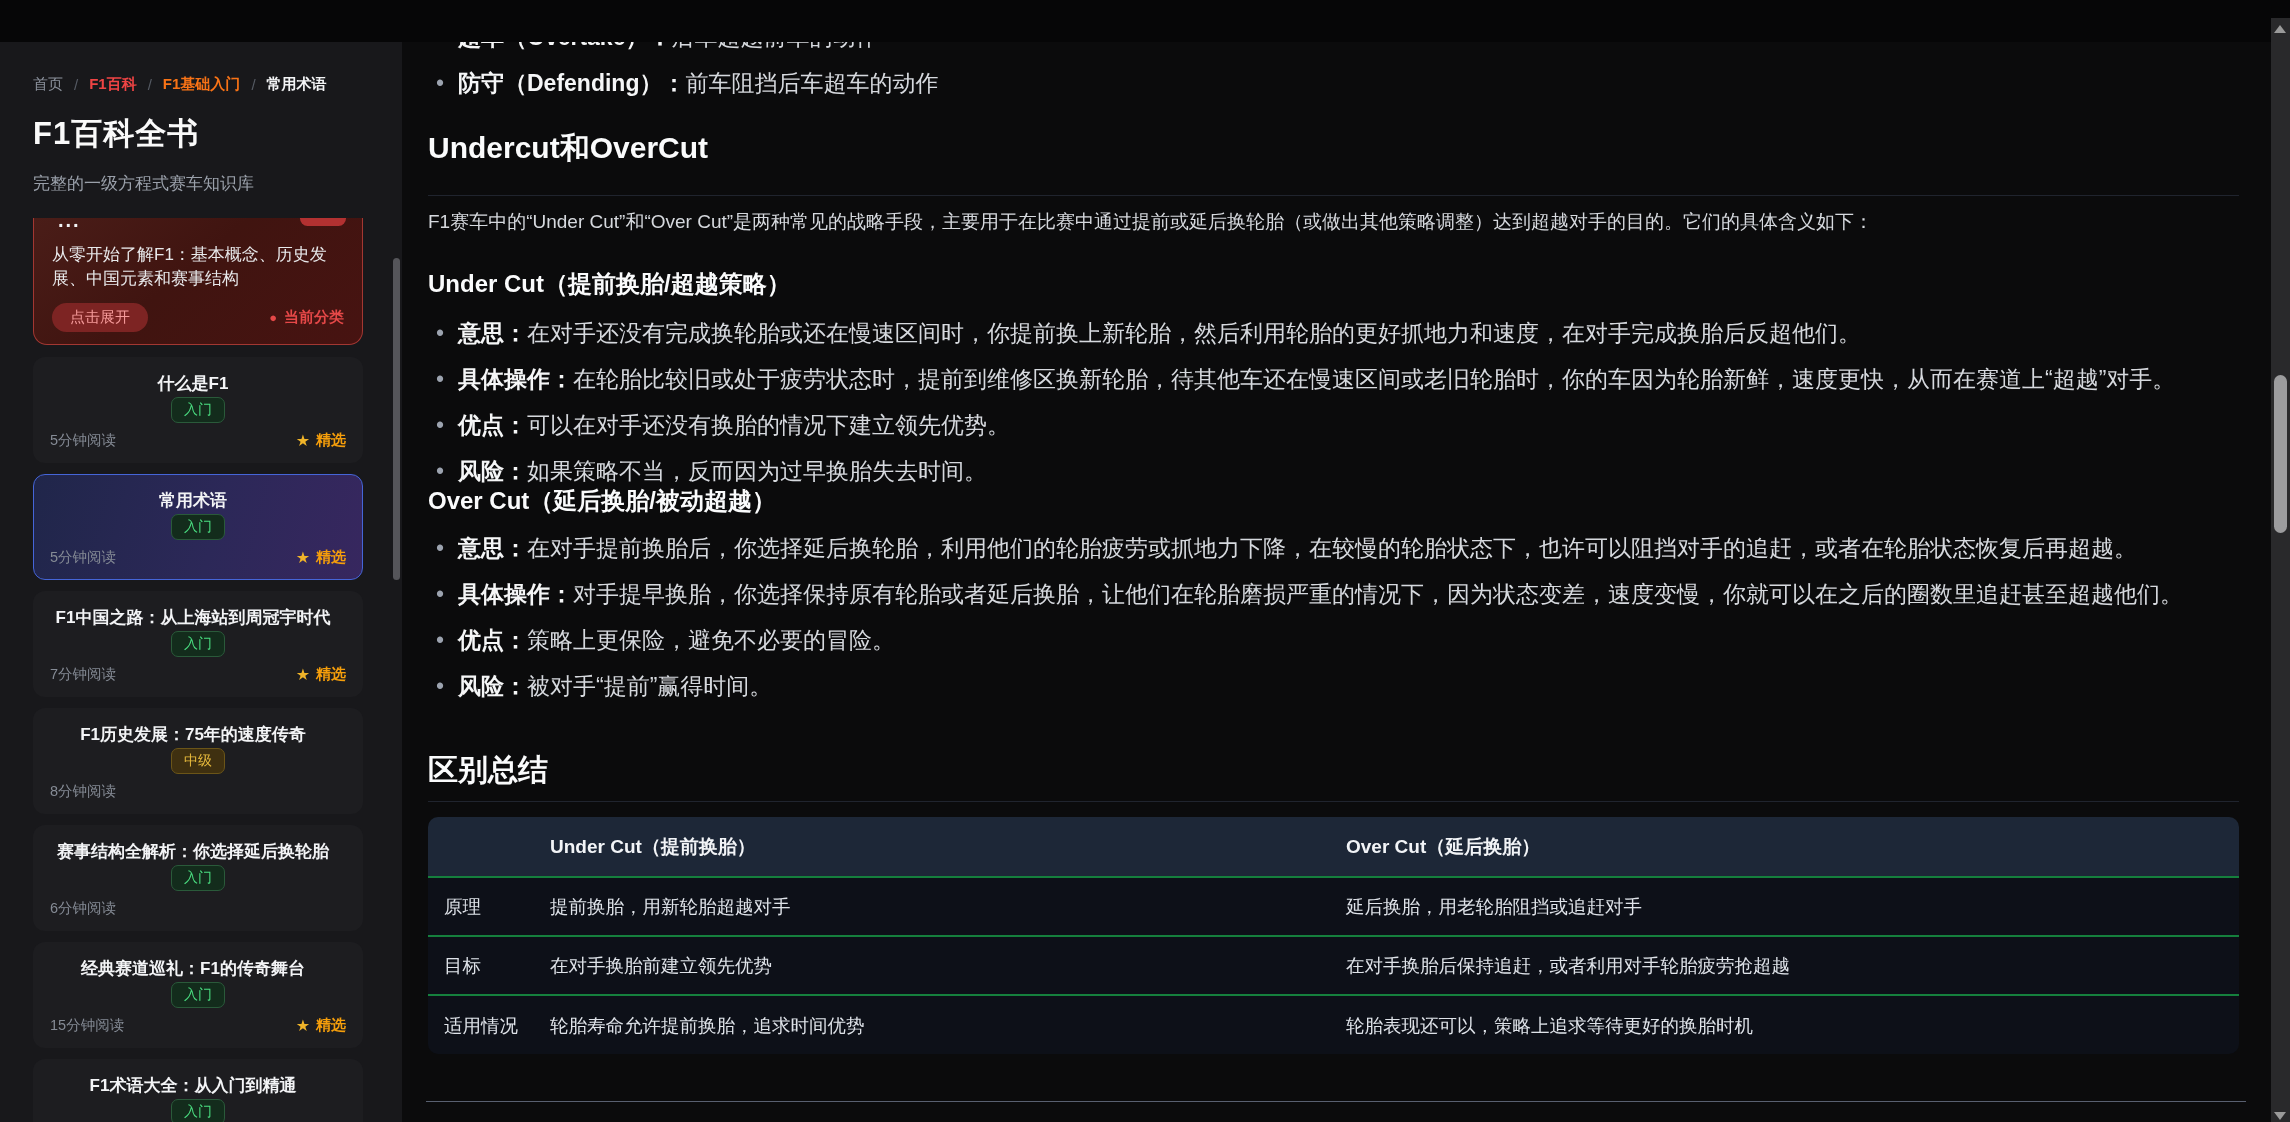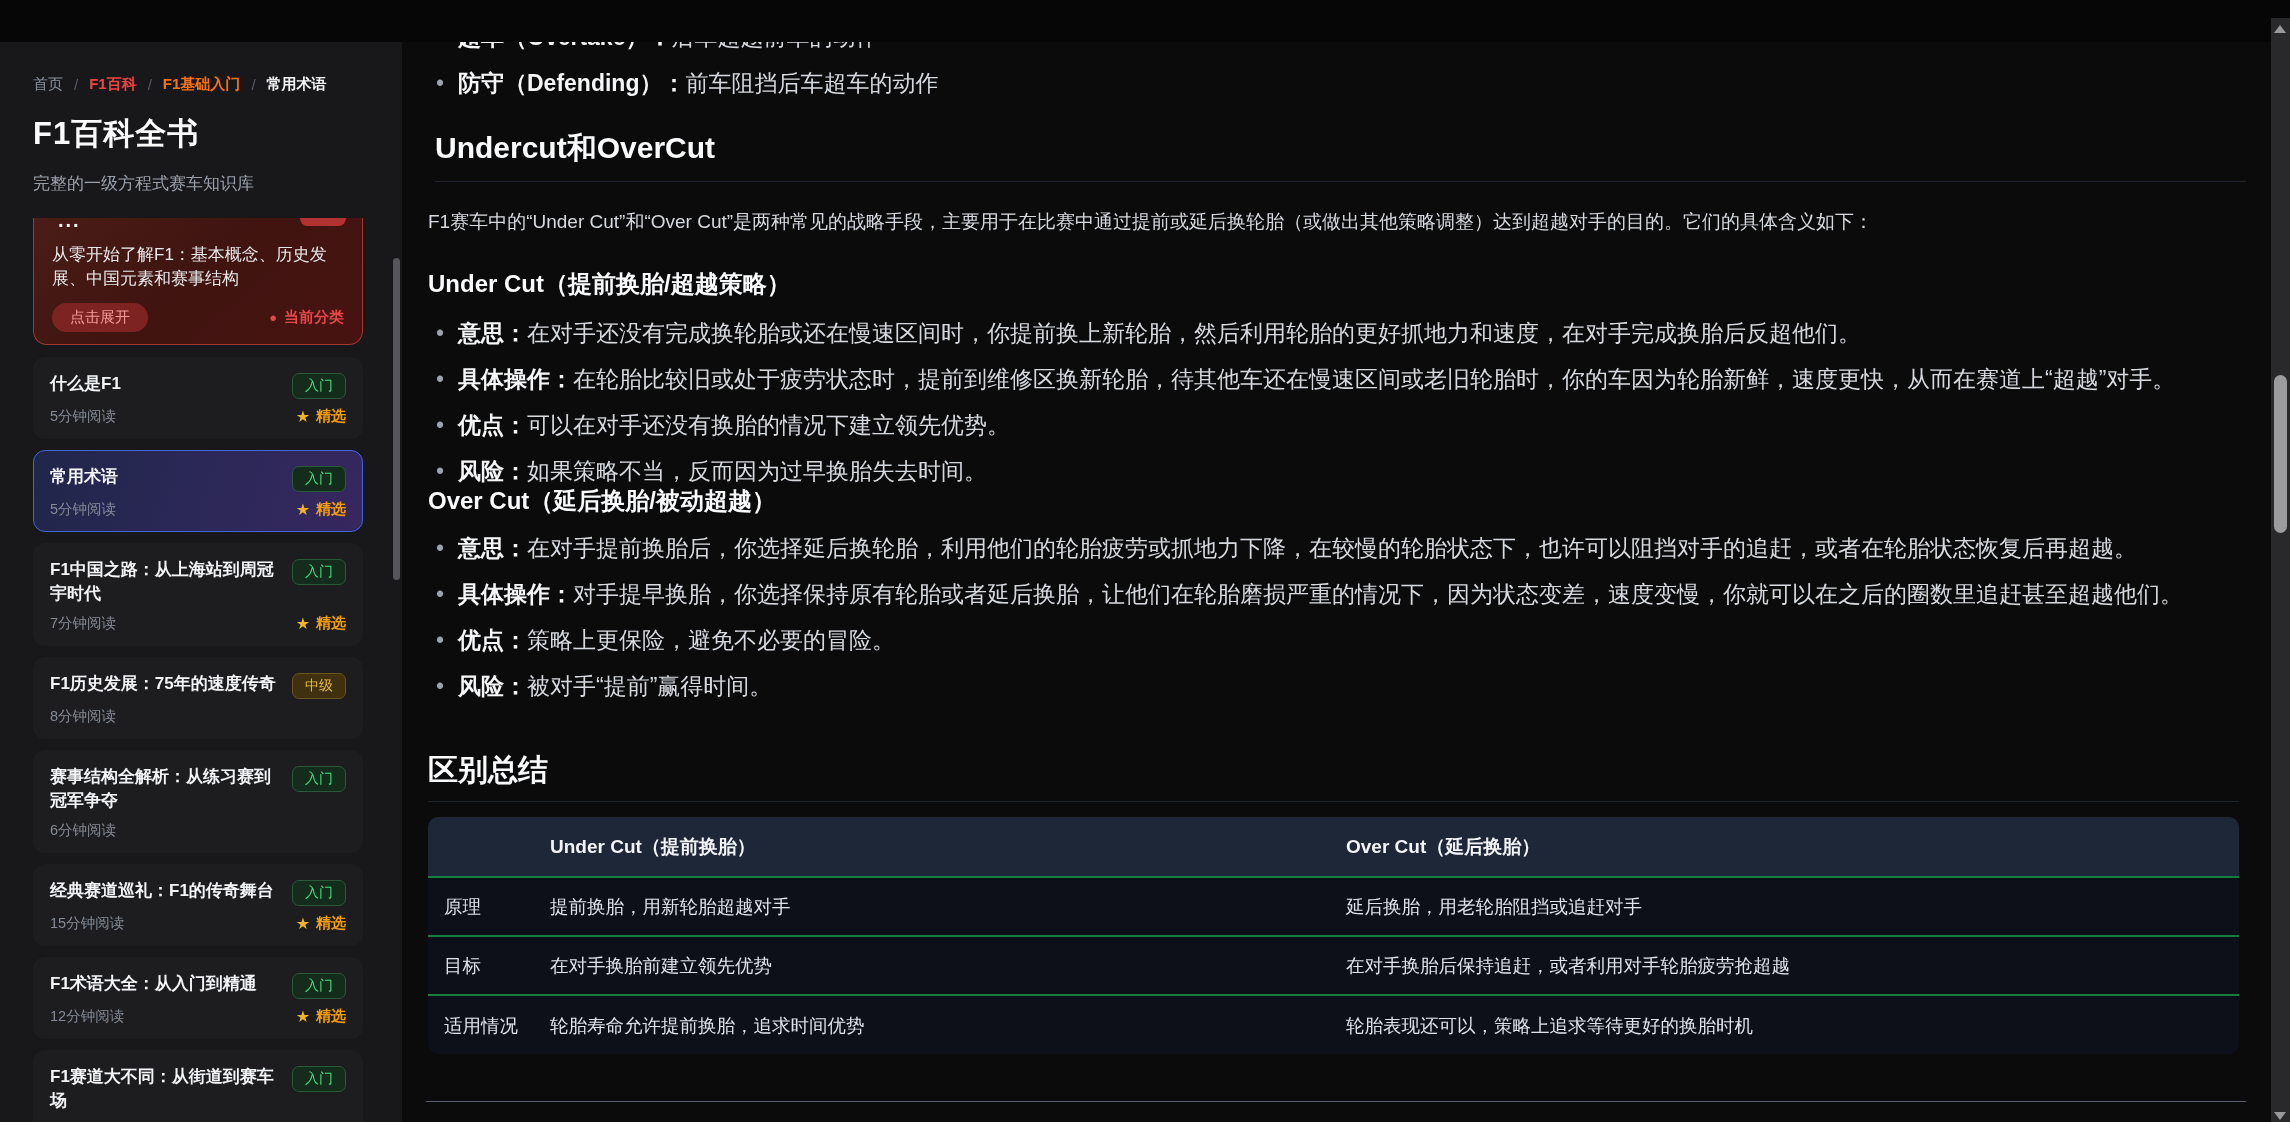--- a/index.html
+++ b/index.html
@@ -35,21 +35,21 @@
   .cat-pill-frag { position:absolute; top:-7px; right:16px; width:46px; height:15px; background:#b23131; border-radius:8px; }
   .cat-desc { font-size:17px; line-height:24px; color:#e8e9eb; }
   .cat-foot { margin-top:12px; display:flex; justify-content:space-between; align-items:center; }
   .expand-btn { background:#7d2423; color:#f59a9a; font-size:15px; padding:5px 18px; border-radius:16px; border:none; cursor:pointer; font-family:inherit; }
   .current-cat { display:flex; align-items:center; gap:7px; color:#e54848; font-size:15px; font-weight:600; }
   .current-dot { font-size:13px; line-height:1; }
 
   
   .a-card { background:#1d1d20; border:1px solid transparent; border-radius:12px; padding:14px 16px 12px; margin-bottom:11px; cursor:pointer; }
   .a-card.active { background:linear-gradient(105deg,#20264a 0%,#2c2858 55%,#37275f 100%); border:1px solid #4565d8; }
-  .a-row1 { display:flex; justify-content:space-between; align-items:flex-start; }
+  .a-row1 { display:flex; justify-content:space-between; align-items:center;flex-direction:column; }
   .a-title { font-size:17px; font-weight:bold; color:#f3f4f6; line-height:24px; flex:1; padding-right:10px; }
   .lvl { font-size:14px; padding:3px 12px; border-radius:7px; white-space:nowrap; margin-top:1px; }
   .lvl.beginner { color:#4ade80; background:#132c1c; border:1px solid #2a5a3a; }
   .lvl.intermediate { color:#e6b93c; background:#3f3010; border:1px solid #6b5518; }
   .a-row2 { display:flex; justify-content:space-between; align-items:center; margin-top:8px; }
   .read-time { color:#858b95; font-size:14.5px; }
   .feat { display:flex; align-items:center; gap:6px; font-size:15px; font-weight:bold; color:#f59e0b; }
   .feat .star { color:#f0b429; font-size:16px; }
 
   .side-scroll-thumb { position:absolute; left:393px; top:258px; width:7px; height:322px; background:#55555a; border-radius:4px; z-index:7; }
@@ -60,21 +60,21 @@
 
   ul.bullets { list-style:none; }
   ul.bullets li { position:relative; padding-left:30px; font-size:23px; color:#d6d9de; line-height:30px; margin-bottom:16px; }
   ul.bullets li::before { content:"•"; position:absolute; left:8px; top:0; color:#9ca3af; }
   ul.bullets .b-label { font-weight:bold; color:#f5f6f7; }
 
   .top-bullets { top:22px; }
   .top-bullets li { line-height:33px; margin-bottom:1px; }
 
   h2.sec { font-size:30px; font-weight:bold; color:#fafbfc; border-bottom:1px solid #20242e; }
-  .h2-a { top:128px; padding-bottom:12px;margin-left:7px; }
+  .h2-a { top:128px; padding-bottom:26px; }
   .h2-b { top:750px; padding-bottom:10px; }
   .intro { top:206px; font-size:19px; line-height:31px; color:#d6d9de; }
   h3.sub { font-size:24px; font-weight:bold; color:#fafbfc; }
   .h3-a { top:268px; }
   .h3-b { top:485px; }
   .ul-a { top:318px; }
   .ul-b { top:533px; }
   .ul-b li { margin-bottom:14px; }
 
   .sum-table { top:817px; border-radius:10px; overflow:hidden; }
@@ -173,21 +173,21 @@
           <span class="lvl intermediate">中级</span>
         </div>
         <div class="a-row2">
           <span class="read-time">8分钟阅读</span>
 
         </div>
       </div>
 
       <div class="a-card">
         <div class="a-row1">
-          <div class="a-title">赛事结构全解析：从练习赛到冠军争夺</div>
+          <div class="a-title">赛事结构全解析：你选择延后换轮胎</div>
           <span class="lvl beginner">入门</span>
         </div>
         <div class="a-row2">
           <span class="read-time">6分钟阅读</span>
 
         </div>
       </div>
 
       <div class="a-card">
         <div class="a-row1">

